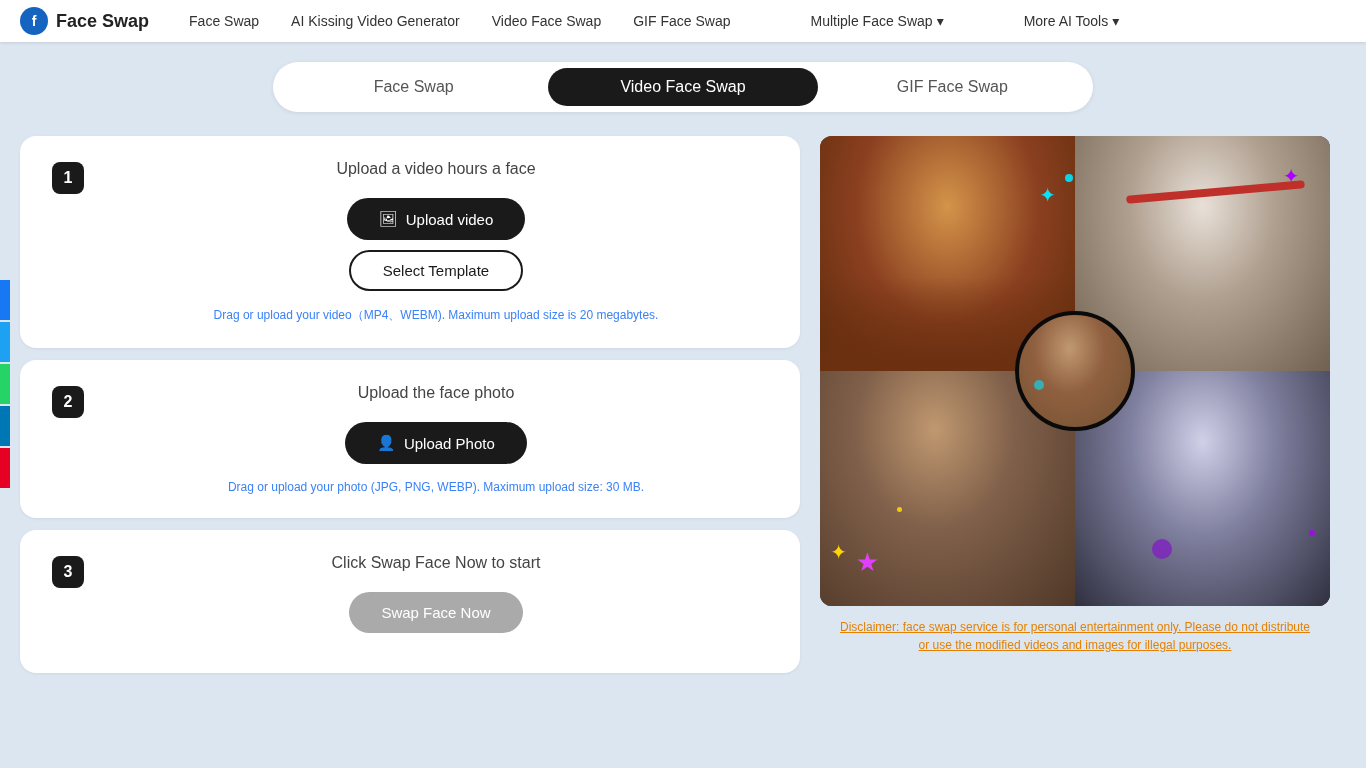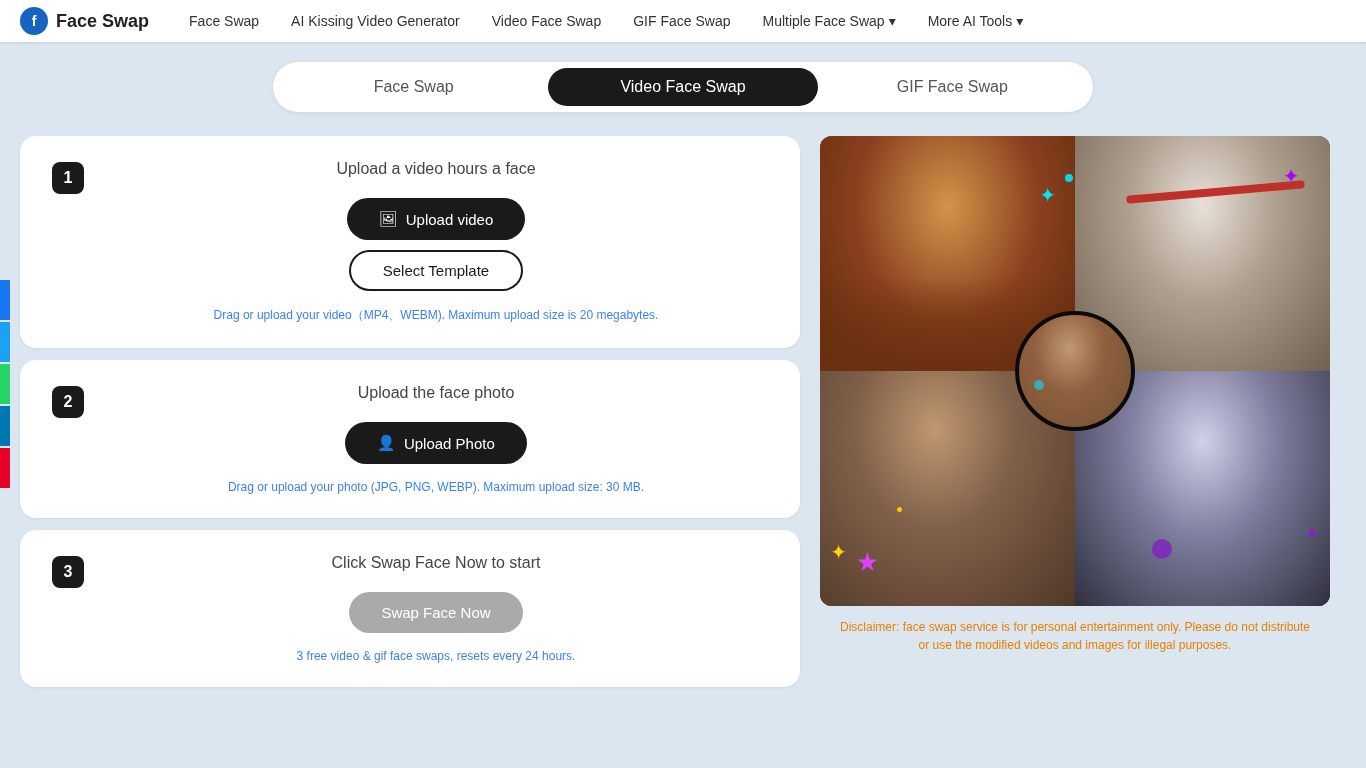--- a/index.html
+++ b/index.html
@@ -47,20 +47,21 @@
     .nav-item {
       font-size: 14px;
       color: #333;
       cursor: pointer;
       white-space: nowrap;
     }
     .nav-dropdown {
       display: flex;
       align-items: center;
       gap: 4px;
+      margin-left: 48px;
     }
 
     
     .social-bar {
       position: fixed;
       left: 0;
       top: 50%;
       transform: translateY(-50%);
       display: flex;
       flex-direction: column;
@@ -288,21 +289,21 @@
 
     .disclaimer {
       font-size: 12px;
       color: #888;
       text-align: center;
       margin-top: 12px;
       padding: 0 20px;
       line-height: 1.5;
     }
 
-    .disclaimer span { color: #e58000; }
+    .disclaimer span { color: #e58000; text-decoration: underline; }
   </style>
 </head>
 <body>
 
 <div class="social-bar">
   <div class="social-btn fb"></div>
   <div class="social-btn tw"></div>
   <div class="social-btn wa"></div>
   <div class="social-btn li"></div>
   <div class="social-btn pin"></div>
@@ -374,21 +375,20 @@
 
       <div class="step-card">
         <div class="step-number">3</div>
         <div class="step-content">
           <div class="step-title">Click Swap Face Now to start</div>
           <div class="step-buttons">
             <button class="btn-primary disabled" disabled="">
               <span>Swap Face Now</span>
             </button>
           </div>
-          <div class="step-hint">3 free video &amp; gif face swaps, resets every 24 hours.</div>
         </div>
       </div>
 
     </div>
 
     <div class="right-panel">
       <div class="preview-box">
 
         <div class="preview-img img1" style="background: linear-gradient(145deg, #b06a2a 0%, #8b4513 30%, #c8783c 55%, #a0522d 80%, #7a3b1a 100%);">
 

